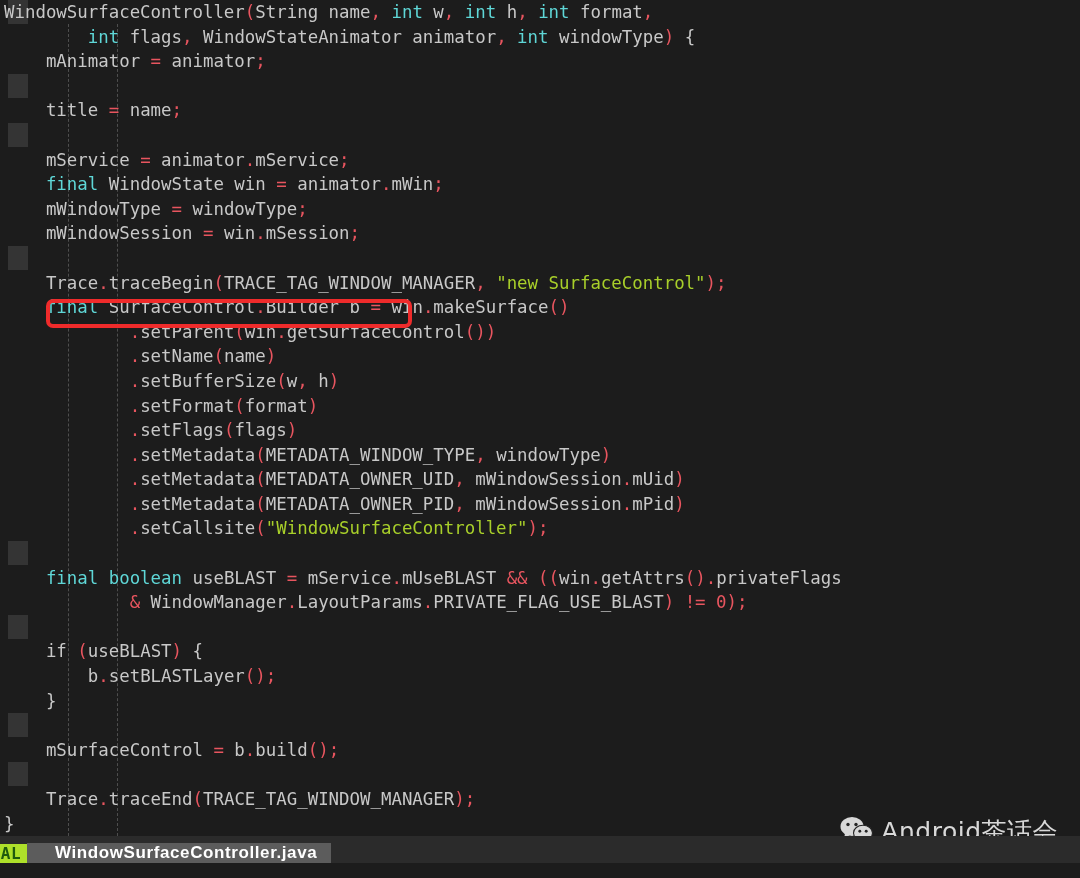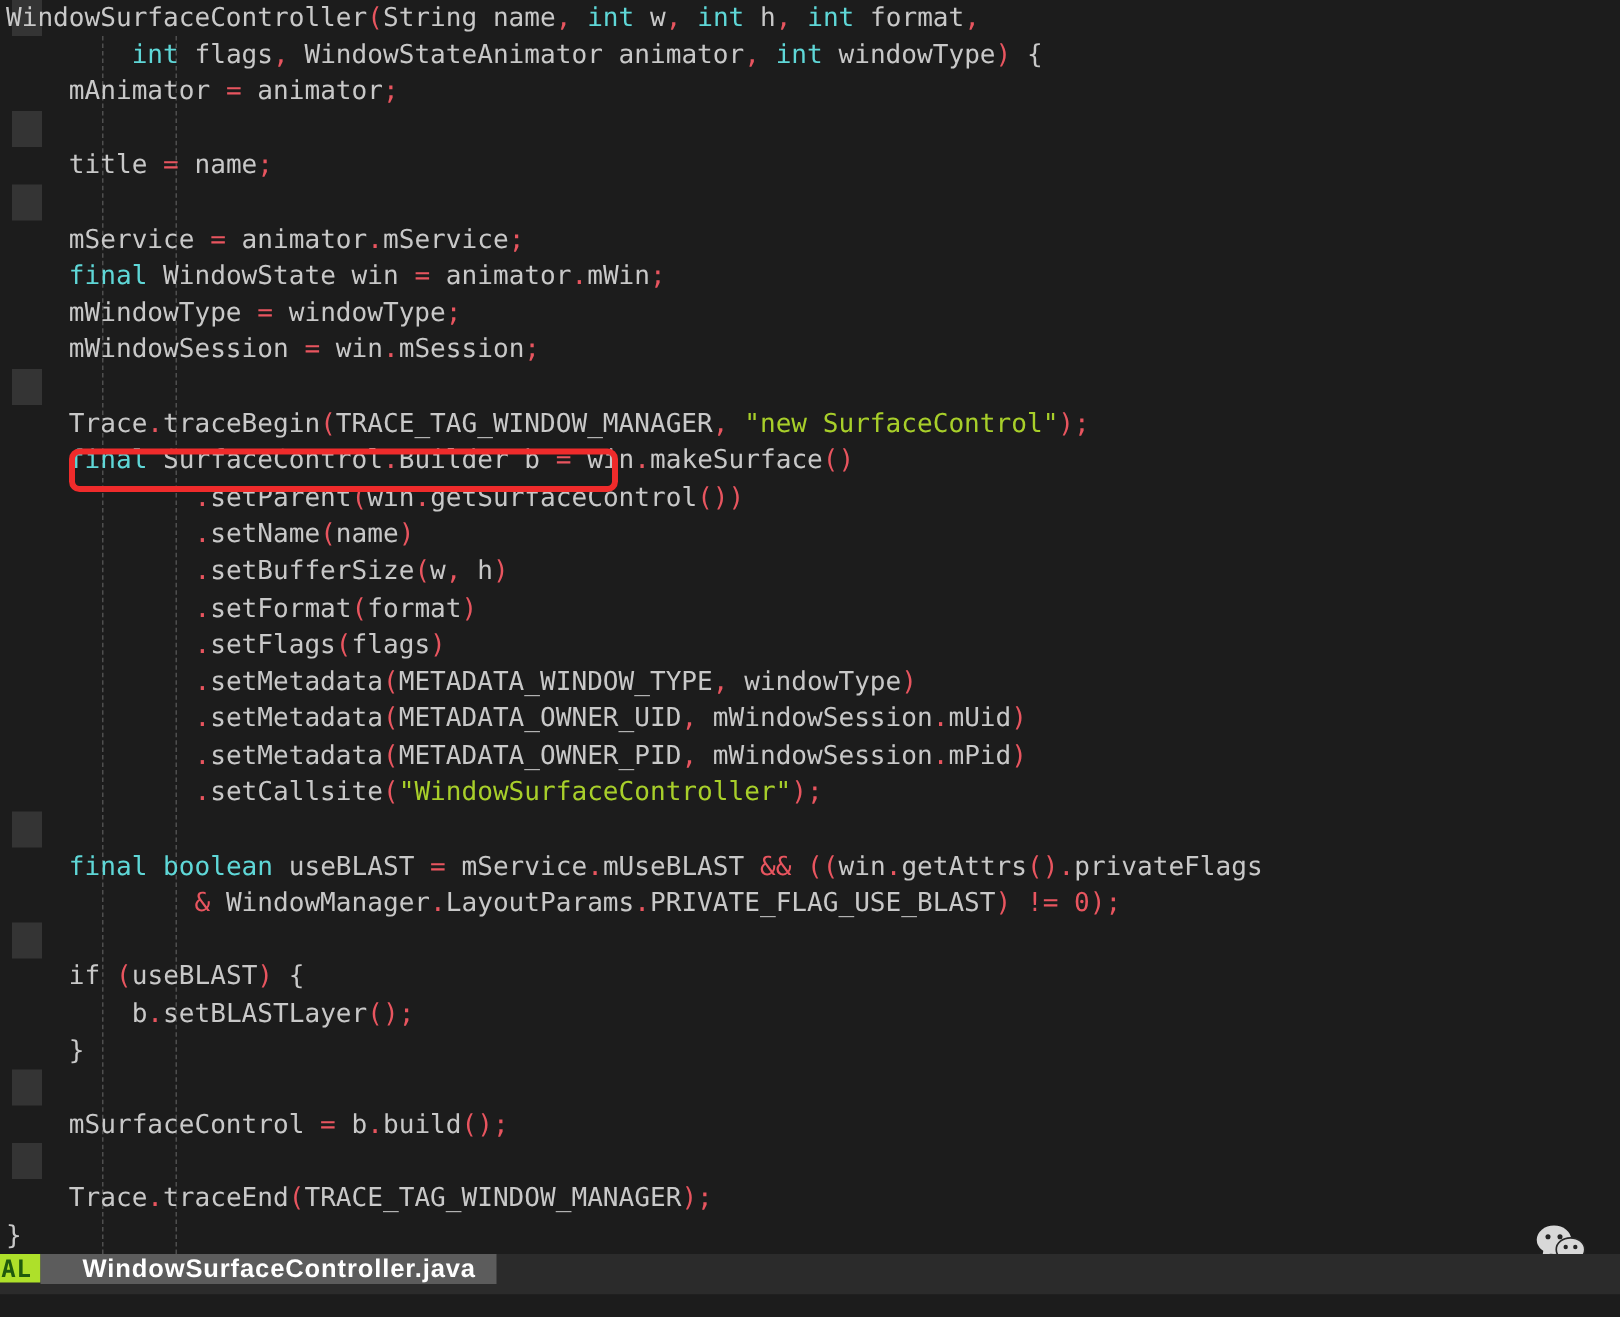--- a/index.html
+++ b/index.html
@@ -101,21 +101,21 @@
   
   #statusbar {
     position: absolute;
     left: 0;
     top: 836px;
     width: 1080px;
     height: 27px;
     background: #2b2b2b;
     z-index: 7;
     display: flex;
-    align-items: flex-start;
+    align-items: flex-end;
   }
   #status-mode {
     background: #aee02a;
     color: #1f5a0d;
     font-family: "DejaVu Sans Mono", "Liberation Mono", monospace;
     font-weight: bold;
     font-size: 16px;
     display: flex;
     align-items: center;
     justify-content: center;
@@ -179,20 +179,21 @@
         <ellipse cx="12" cy="10.5" rx="11.5" ry="9.5" fill="#e9e9e9"></ellipse>
         <polygon points="5,17 4,23.5 10,20" fill="#e9e9e9"></polygon>
         <circle cx="8" cy="8.5" r="1.7" fill="#262626"></circle>
         <circle cx="16" cy="8.5" r="1.7" fill="#262626"></circle>
         <ellipse cx="23" cy="17" rx="9.5" ry="7.8" fill="#e9e9e9" stroke="#262626" stroke-width="1.1"></ellipse>
         <polygon points="30,22.5 31.5,27.5 26,24.5" fill="#e9e9e9"></polygon>
         <circle cx="19.8" cy="15.3" r="1.45" fill="#262626"></circle>
         <circle cx="26.2" cy="15.3" r="1.45" fill="#262626"></circle>
       </svg>
     </span>
+    <span class="wm-text">Android茶话会</span>
   </div>
 
   <div id="statusbar">
     <div id="status-mode">AL</div>
     <div id="status-file">WindowSurfaceController.java</div>
     <div id="status-rest"></div>
   </div>
   <div id="bottom-fill"></div>
 
 </div>

